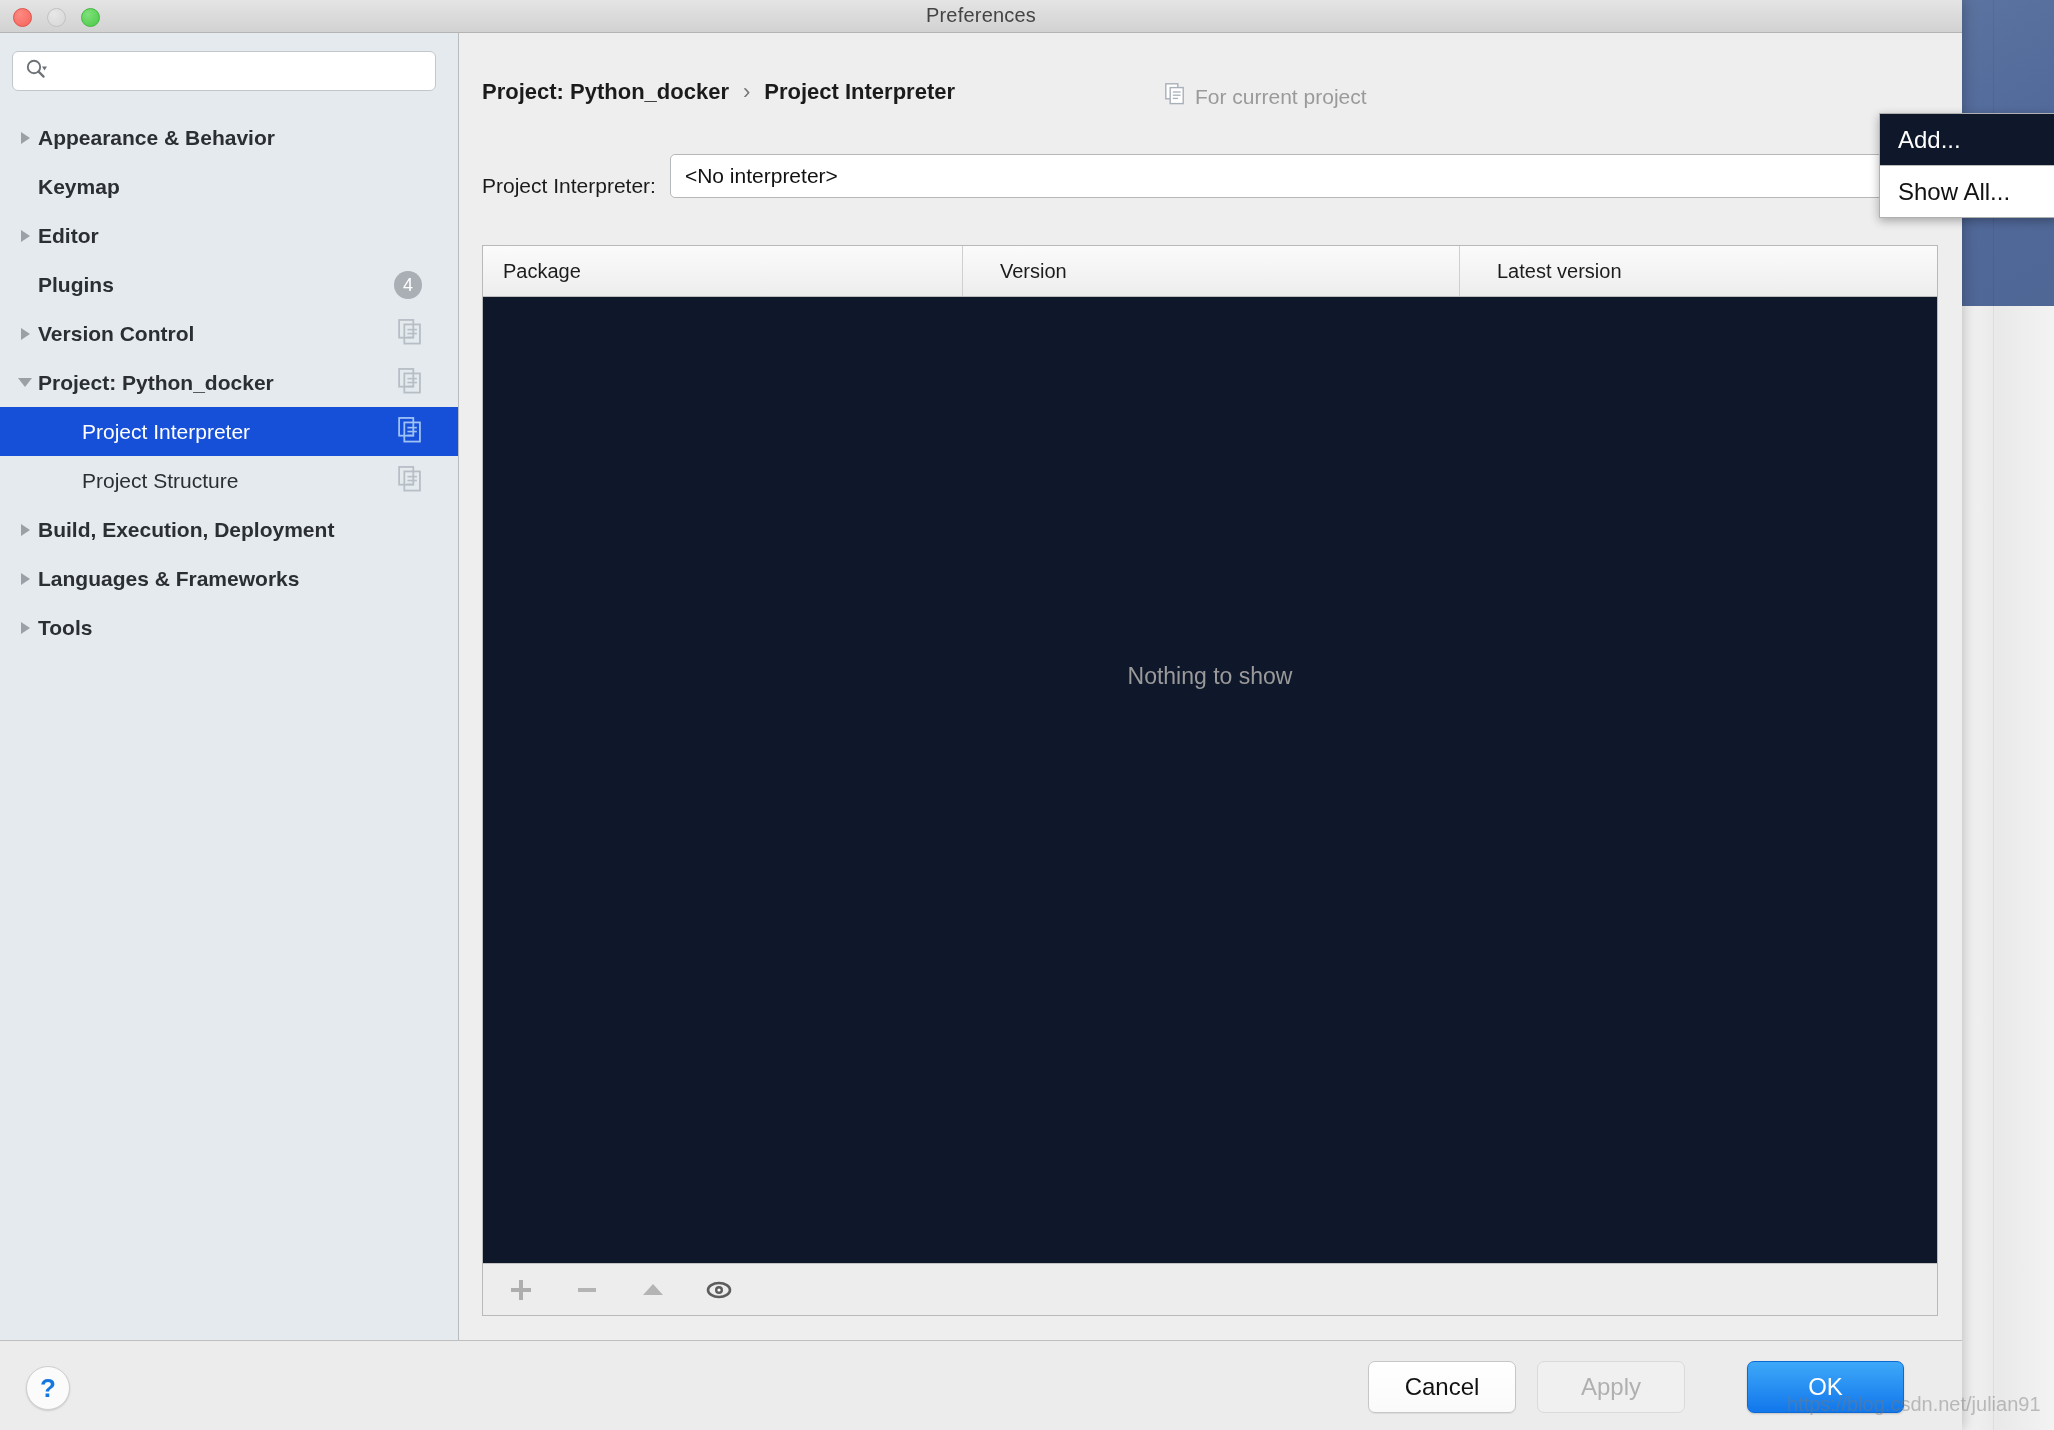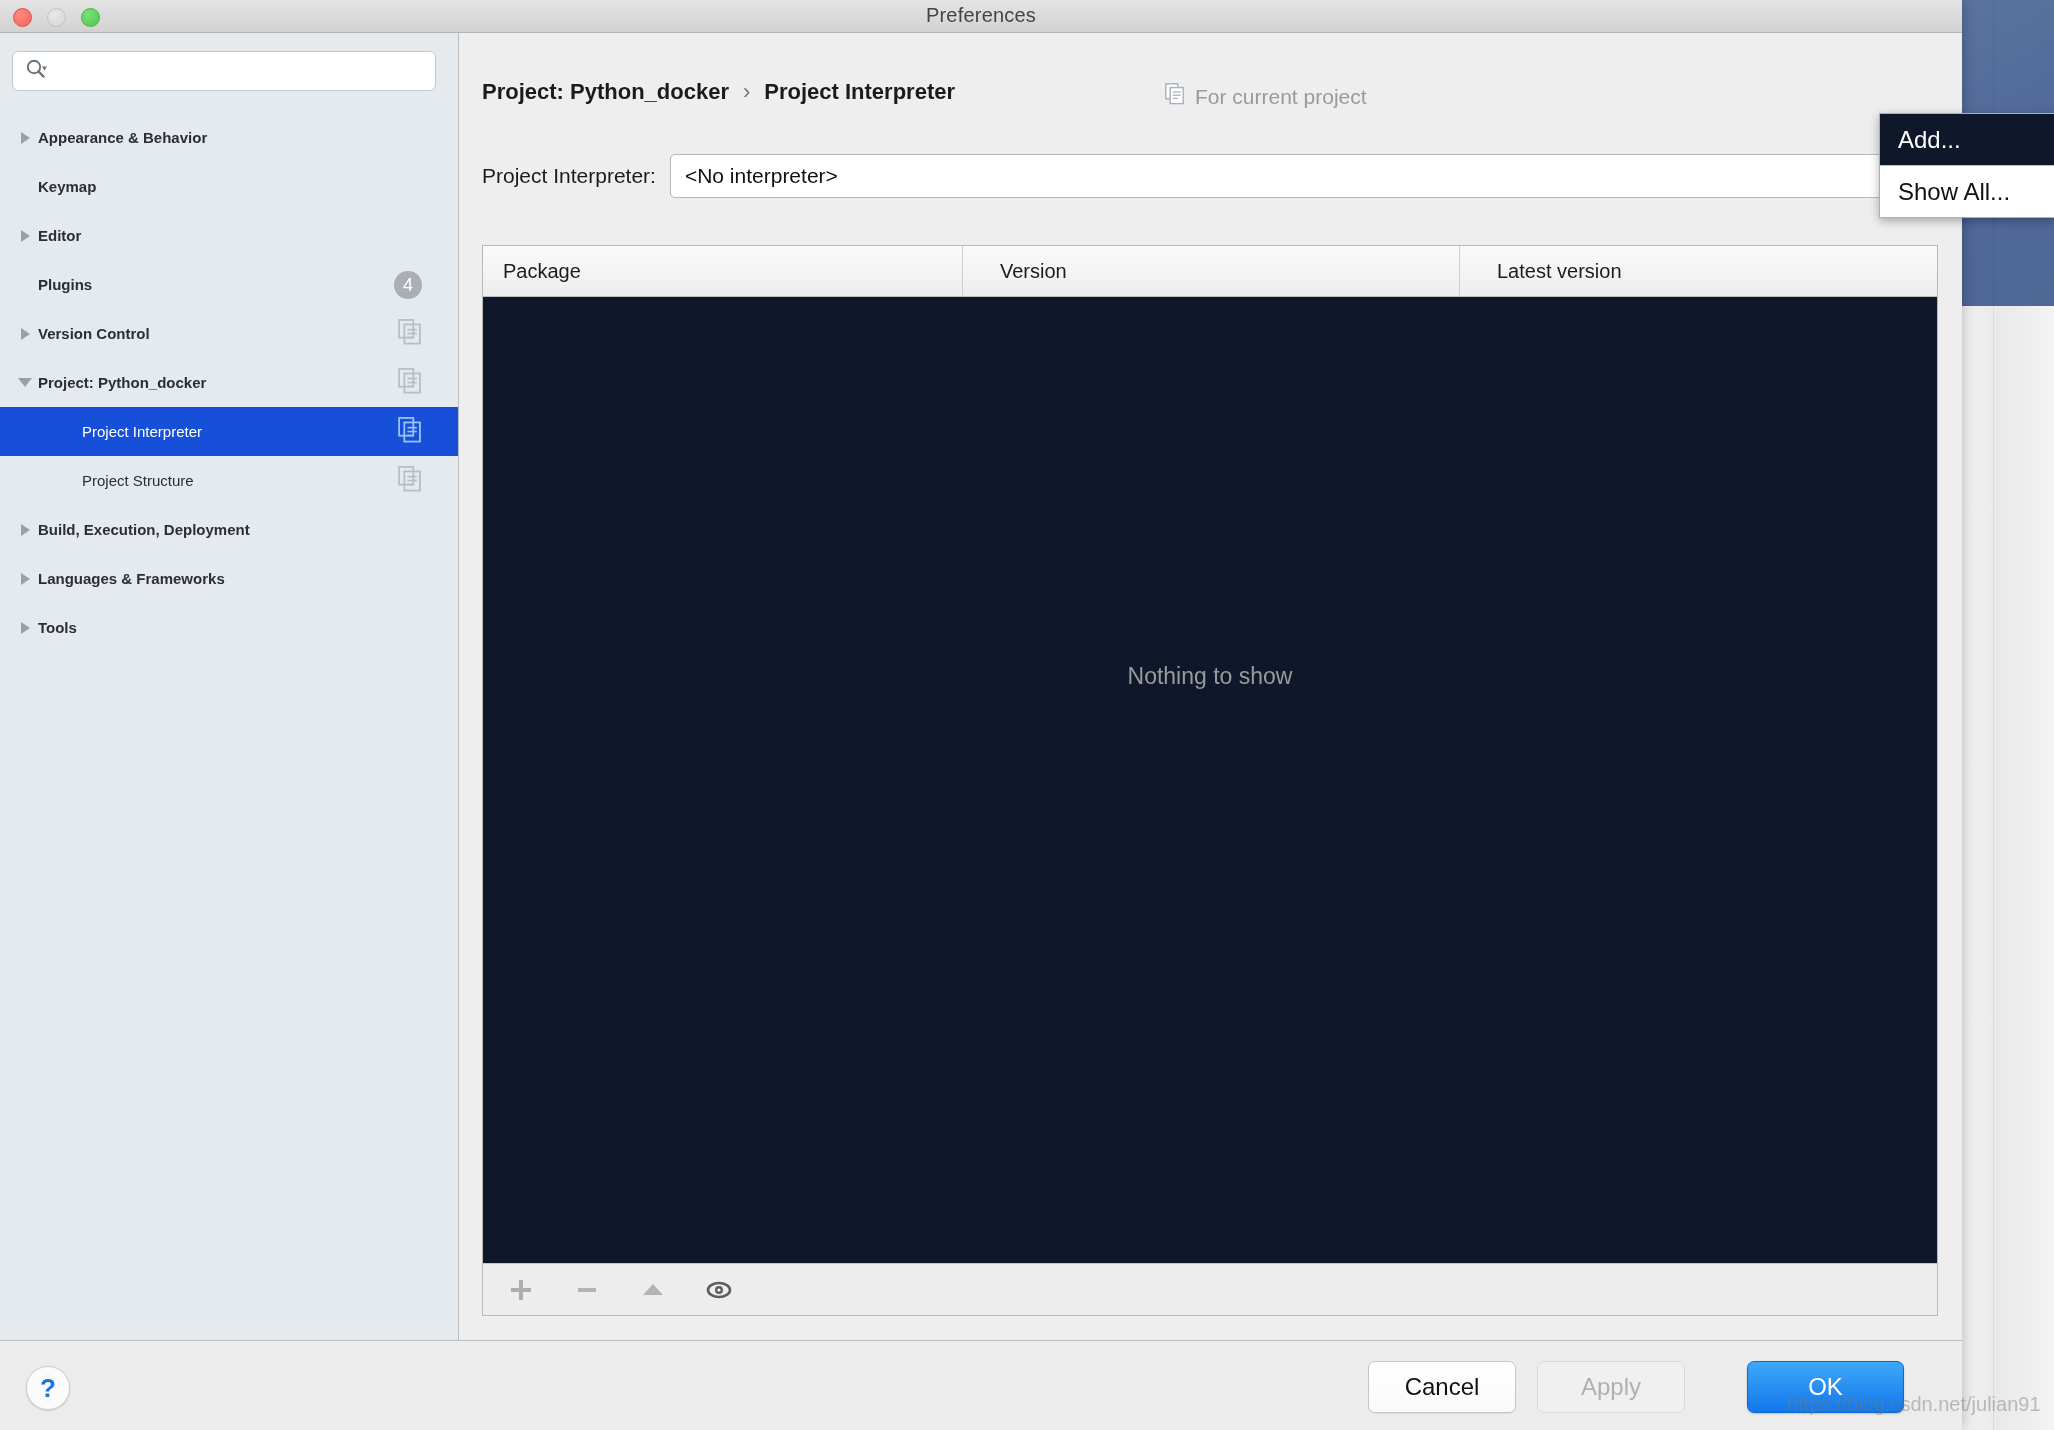--- a/index.html
+++ b/index.html
@@ -148,21 +148,21 @@
     border-top: 6px solid transparent;
     border-bottom: 6px solid transparent;
   }
   .tri.open {
     border-left: 7px solid transparent;
     border-right: 7px solid transparent;
     border-top: 9px solid #9aa0a6;
     border-bottom: 0;
   }
   .tree-row .label {
-    font-size: 15px;
+    font-size: 21px;
     color: #2b2f33;
     white-space: nowrap;
   }
   .tree-row.bold .label { font-weight: bold; }
   .tree-row.child { padding-left: 0; }
   .tree-row.child .label { margin-left: 82px; font-weight: normal; }
   .tree-row.selected .label { color: #ffffff; }
 
   .badge-count {
     position: absolute;
@@ -225,21 +225,21 @@
   #for-current .ficon { margin-right: 10px; display: block; }
 
   
   #interp-row {
     position: absolute;
     left: 23px;
     top: 120px;
     right: 24px;
     height: 45px;
     display: flex;
-    align-items: center;
+    align-items: flex-end;
   }
   #interp-label {
     font-size: 21px;
     color: #1b1b1b;
     margin-right: 14px;
     white-space: nowrap;
   }
   #interp-combo {
     position: relative;
     flex: 1;

